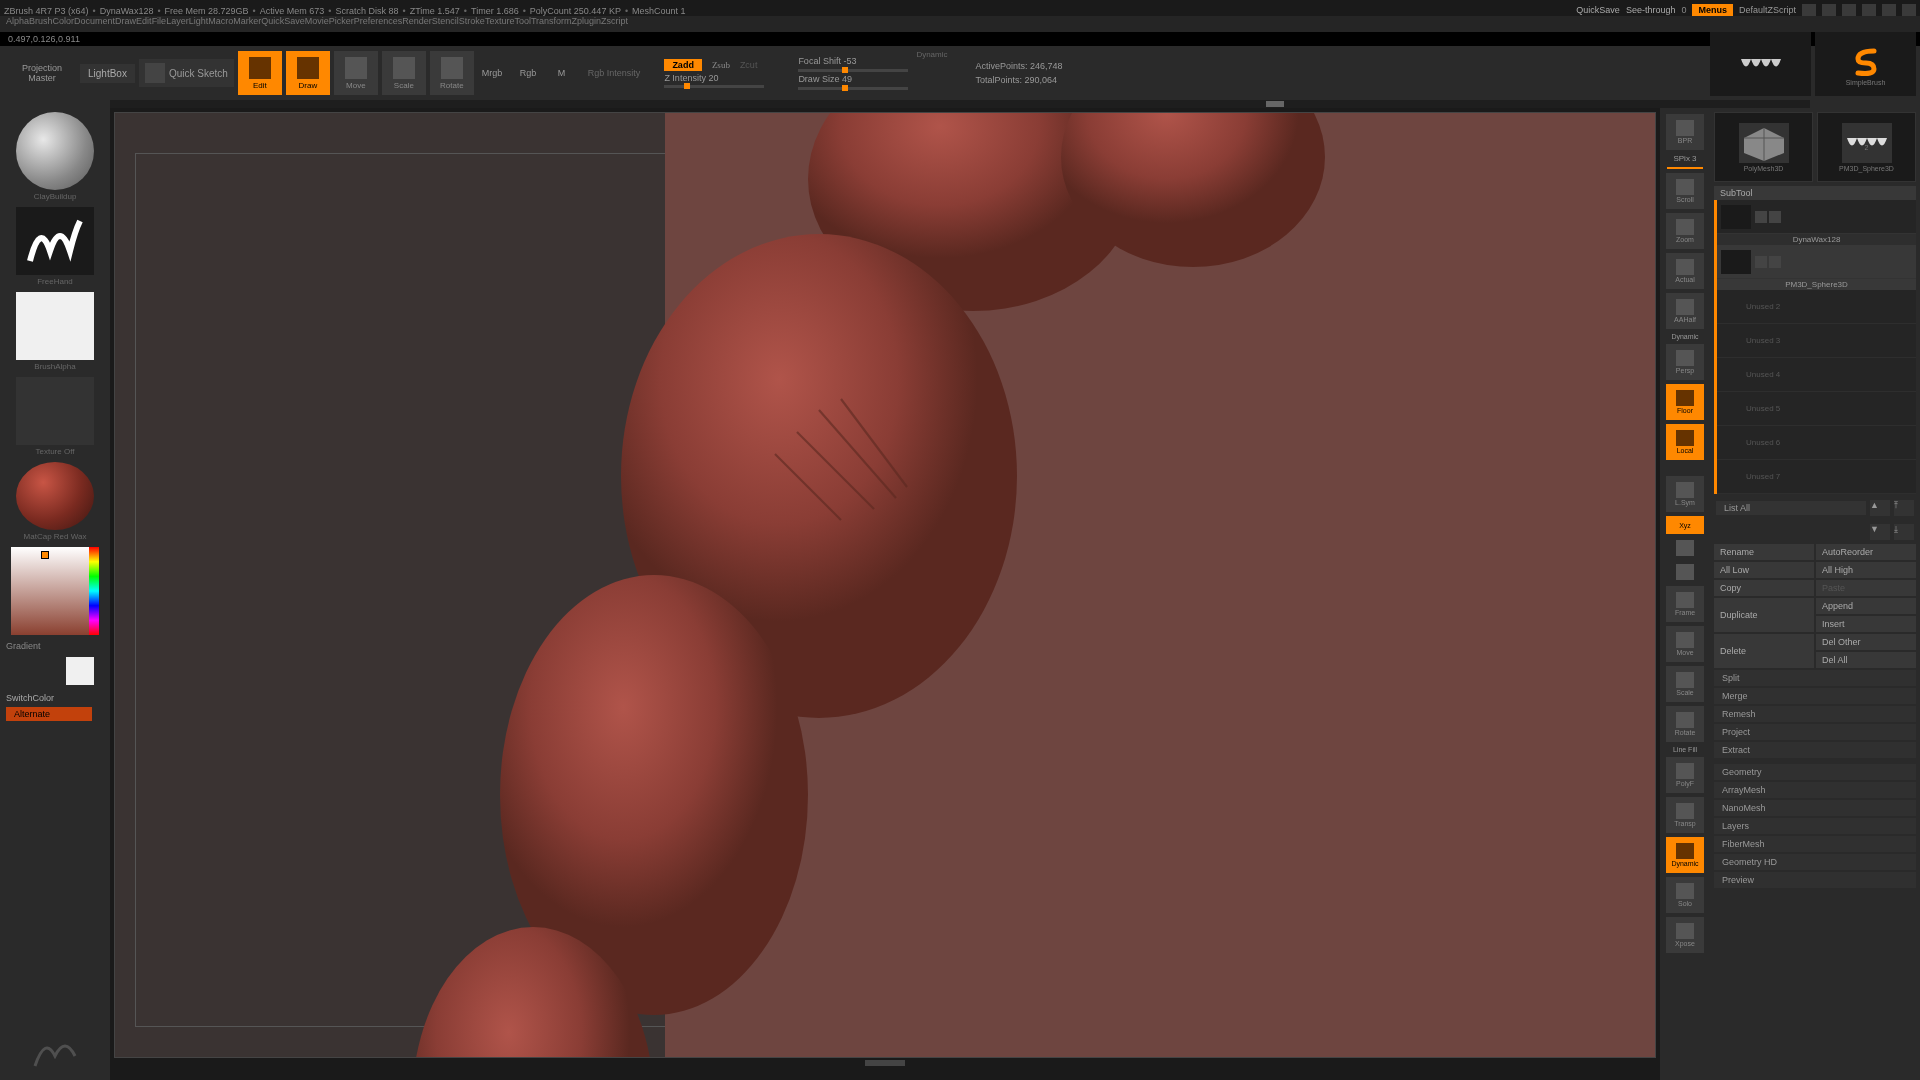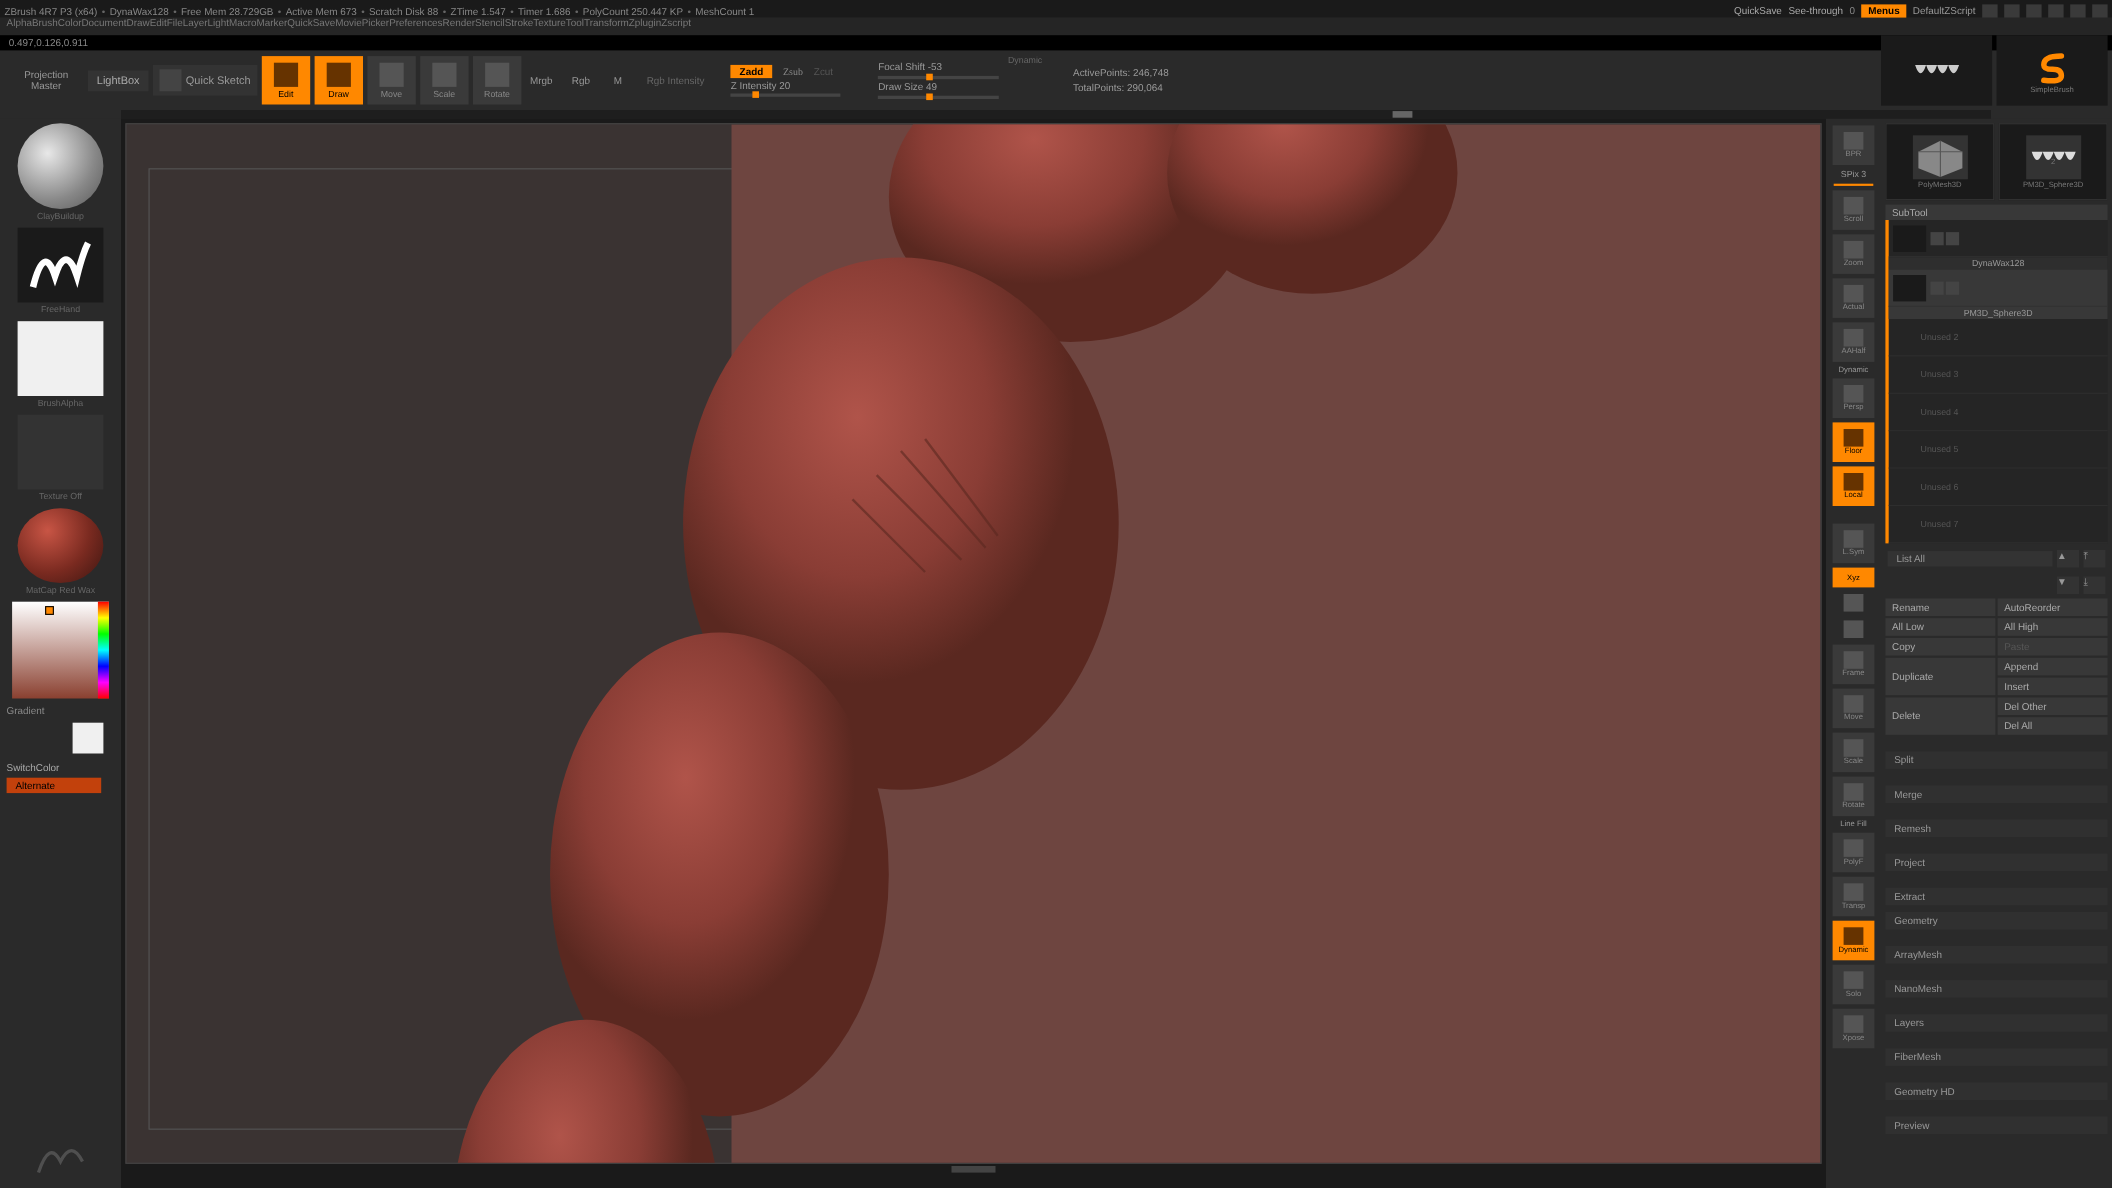--- a/index.html
+++ b/index.html
@@ -118,21 +118,21 @@
 
 .listall-row { display: flex; align-items: center; gap: 4px; margin-top: 4px; padding: 2px; }
 .listall { background: #333; padding: 2px 8px; flex: 1; }
 .arrow-btn { width: 20px; height: 16px; background: #333; }
 
 .btn-grid { display: grid; grid-template-columns: 1fr 1fr; gap: 2px; margin-top: 2px; }
 .pbtn { background: #383838; padding: 3px 6px; color: #aaa; font-size: 9px; }
 .pbtn.dim { color: #555; }
 .pbtn.tall { grid-row: span 2; display: flex; align-items: center; }
 
-.accordion { background: #303030; padding: 3px 8px; margin-top: 15px; color: #999; font-size: 9px; }
+.accordion { background: #303030; padding: 3px 8px; margin-top: 2px; color: #999; font-size: 9px; }
 </style>
 </head>
 <body>
 
 <div class="titlebar">
   <span>ZBrush 4R7 P3 (x64)</span>
   <span class="dot">•</span>
   <span>DynaWax128</span>
   <span class="dot">•</span>
   <span>Free Mem 28.729GB</span>

